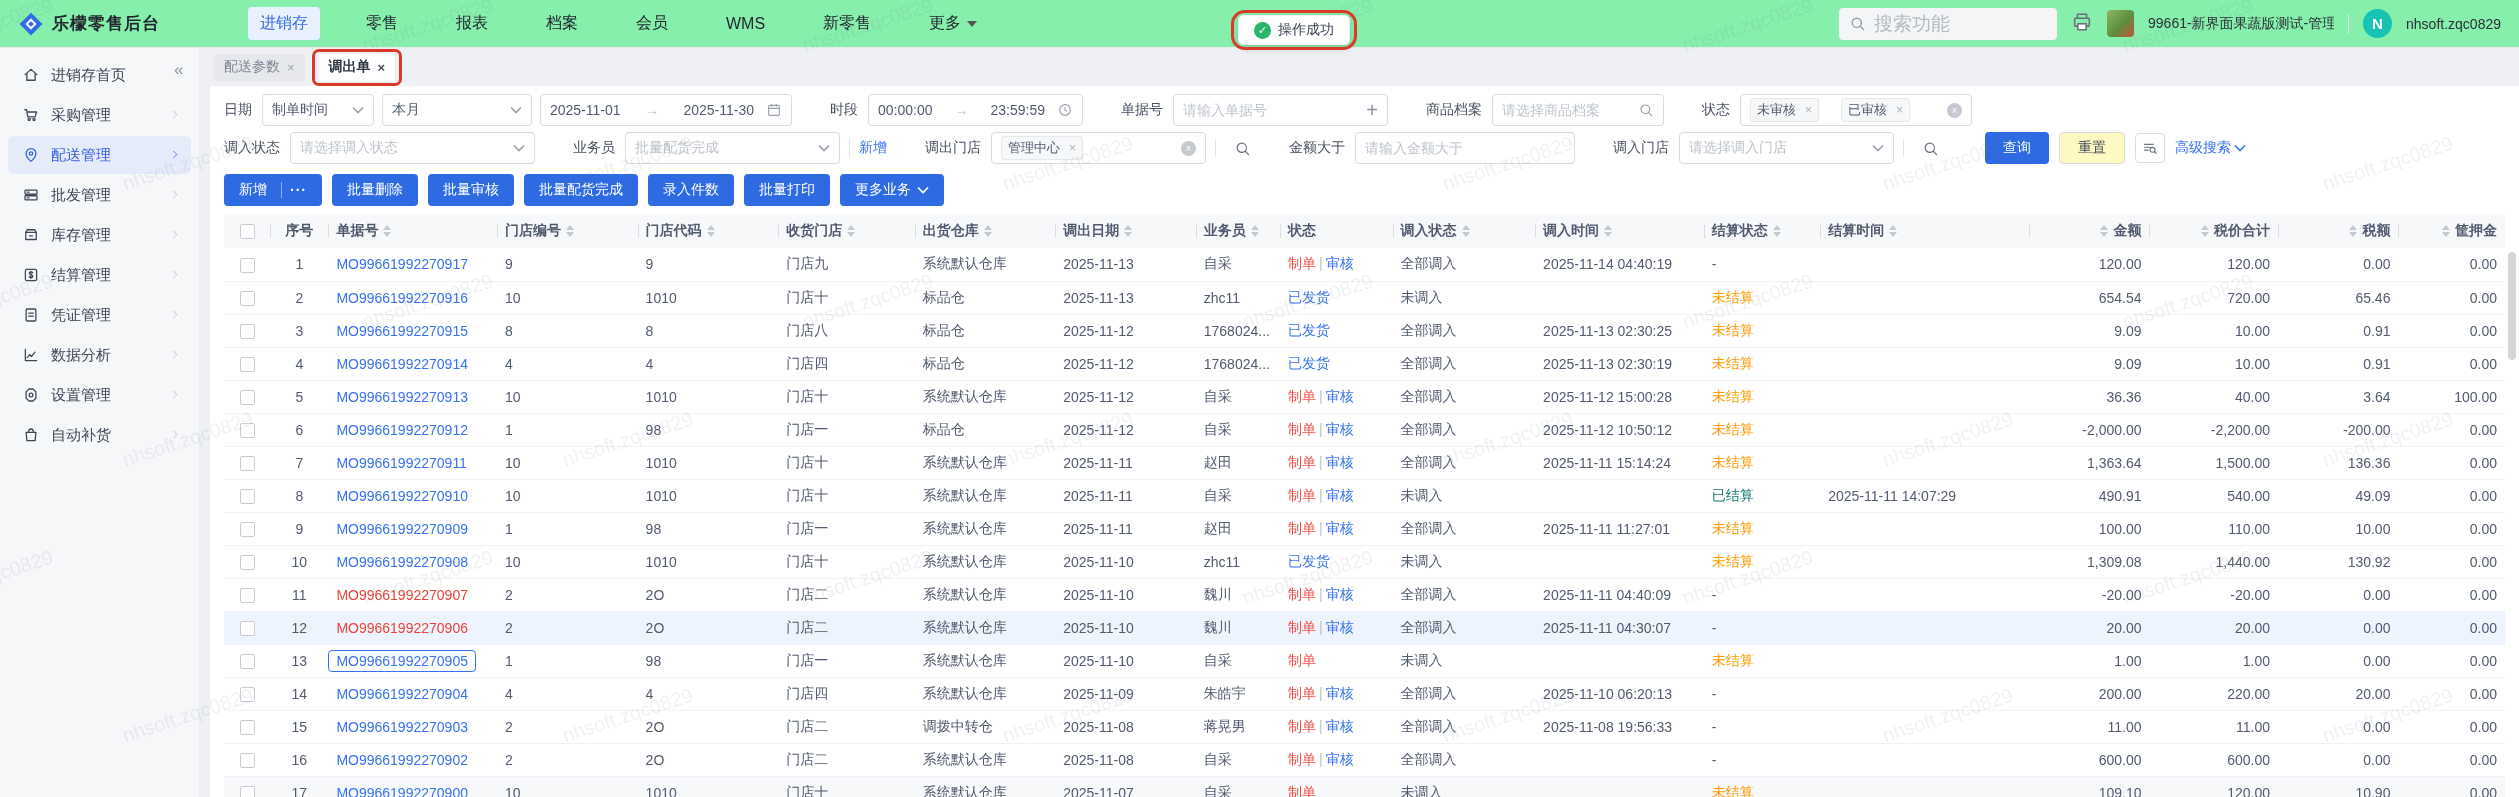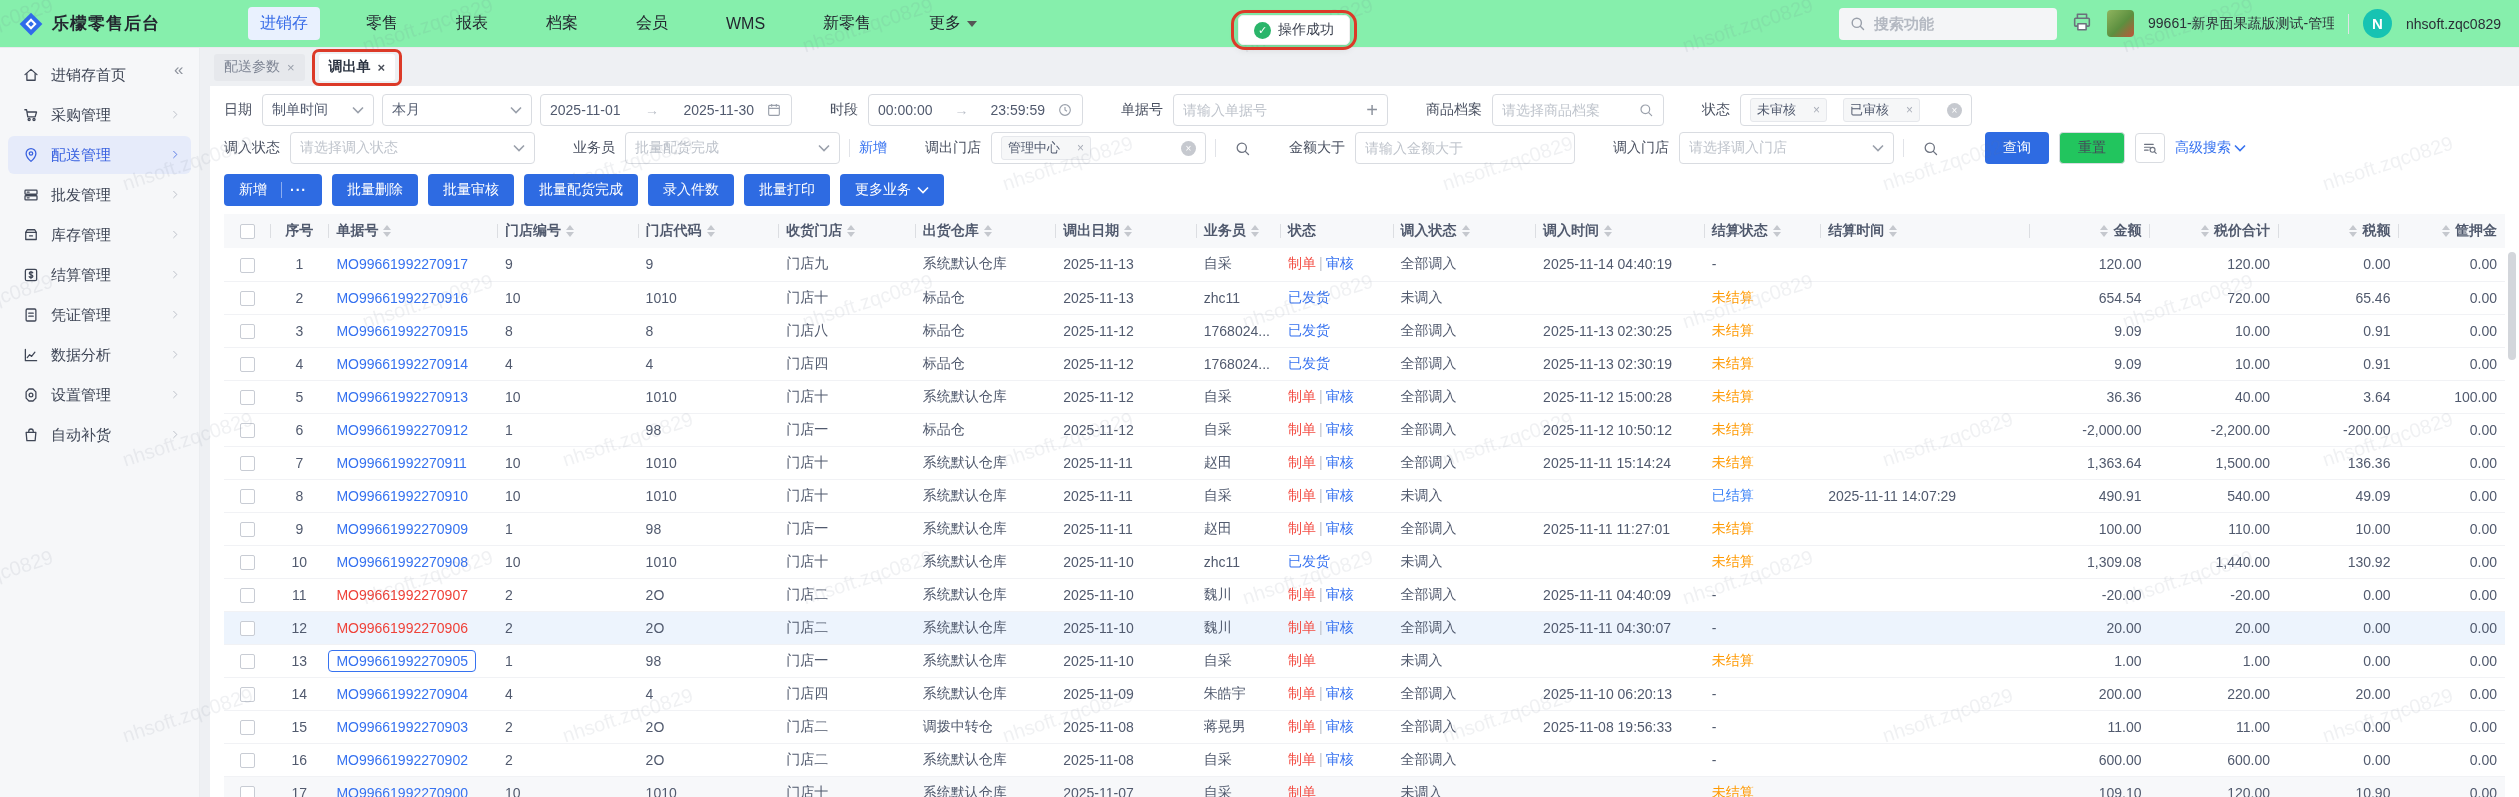--- a/index.html
+++ b/index.html
@@ -14,21 +14,21 @@
   .logo svg { width:26px; height:26px; }
   .logo-text { font-size:17px; font-weight:bold; color:#23272f; letter-spacing:1px; }
   .nav-menu { display:flex; align-items:center; gap:34px; margin-left:88px; }
   .nav-item { font-size:16px; color:#23272f; padding:6px 12px; border-radius:4px; cursor:pointer;
     display:flex; align-items:center; gap:4px; white-space:nowrap; }
   .nav-item.active { background:#e9f1fe; color:#3a6ee8; }
   .nav-caret { width:0;height:0;border-left:5px solid transparent;border-right:5px solid transparent;border-top:6px solid #555; margin-left:2px;}
   .nav-right { margin-left:auto; display:flex; align-items:center; gap:14px; }
   .nav-search { width:218px; height:32px; background:#f4f5f7; border-radius:4px; display:flex; align-items:center; padding:0 10px; gap:8px; }
   .nav-search svg { width:17px; height:17px; stroke:#9aa0ab; }
-  .nav-search input { border:none; outline:none; background:transparent; font-size:15px; color:#333; width:160px;font-weight:bold; }
+  .nav-search input { border:none; outline:none; background:transparent; font-size:19px; color:#333; width:160px; }
   .nav-search input::placeholder { color:#b4b9c2; }
   .printer svg { width:22px; height:22px; stroke:#6b717c; }
   .store-avatar { width:27px; height:27px; border-radius:4px;
     background:linear-gradient(135deg,#8fb45e 0%,#5c8f3f 55%,#c2533a 100%); display:inline-block; }
   .store-name { font-size:14px; color:#2b2f36; max-width:186px; overflow:hidden; white-space:nowrap; }
   .nav-divider { width:1px; height:20px; background:#e1e3e8; }
   .user-avatar { width:29px; height:29px; border-radius:50%; background:#17c3b2; color:#fff; font-size:15px;
     font-weight:bold; display:flex; align-items:center; justify-content:center; }
   .user-name { font-size:14px; color:#2b2f36; white-space:nowrap; }
 
@@ -79,31 +79,31 @@
   .sel { justify-content:space-between; cursor:pointer; }
   .chev { width:12px; height:8px; stroke:#9aa0ab; fill:none; stroke-width:1.6; flex:none; }
   .chev.blue { stroke:#3672f0; }
   .range-arrow { color:#b9bec7; margin:0 12px; flex:1; text-align:center; }
   .ctl-icon { margin-left:auto; display:flex; }
   .ctl-icon svg { width:16px; height:16px; stroke:#9aa0ab; }
   .plus { font-size:20px; color:#8b919c; line-height:1; cursor:pointer; }
   .inp { border:none; outline:none; font-size:14px; color:#515a6e; flex:1; min-width:0; background:transparent; }
   .inp::placeholder { color:#bfc4cc; }
   .tag { background:#f6f7f8; border:1px solid #e6e8ec; border-radius:3px; font-size:13px; color:#515a6e;
-    padding:2px 6px; display:inline-flex; align-items:center; gap:17px; margin-right:16px; white-space:nowrap; }
+    padding:2px 6px; display:inline-flex; align-items:center; gap:9px; margin-right:22px; white-space:nowrap; }
   .tag-x { color:#a9aeb8; font-size:12px; cursor:pointer; }
   .clear-icon { margin-left:auto; width:15px; height:15px; border-radius:50%; background:#c6c9cf; color:#fff;
     font-size:10px; display:flex; align-items:center; justify-content:center; cursor:pointer; flex:none; }
   .vsep { width:1px; height:18px; background:#e1e3e8; margin:0 9px; }
   .blue-link { color:#3672f0; font-size:14px; cursor:pointer; text-decoration:none; display:inline-flex; align-items:center; gap:3px; white-space:nowrap; }
   .search-addon { display:flex; cursor:pointer; margin-left:9px; }
   .search-addon svg { width:17px; height:17px; stroke:#6d7380; }
   .btn { height:32px; border-radius:4px; font-size:14px; padding:0 18px; cursor:pointer; border:none; }
   .btn.primary { background:#2e6be2; color:#fff; margin-left:2px; }
-  .btn.ghost { background:#22c55e; color:#444b59; border:1px solid #d9dce1; margin-left:10px; }
+  .btn.ghost { background:#fef9c3; color:#444b59; border:1px solid #d9dce1; margin-left:10px; }
   .icon-btn { width:30px; height:30px; border:1px solid #d9dce1; border-radius:4px; display:flex;
     align-items:center; justify-content:center; margin:0 10px; cursor:pointer; }
   .icon-btn svg { width:16px; height:16px; stroke:#6d7380; }
 
   
   .toolbar { display:flex; align-items:center; gap:10px; margin:10px 0 8px; }
   .tbtn { height:32px; background:#2e6be2; color:#fff; border:none; border-radius:4px; font-size:14px;
     padding:0 15px; cursor:pointer; display:flex; align-items:center; gap:6px; white-space:nowrap; }
   .tbtn .split-sep { width:1px; height:16px; background:rgba(255,255,255,.45); margin:0 2px 0 8px; }
   .tbtn .dots { letter-spacing:1px; font-weight:bold; }
@@ -858,21 +858,21 @@
                 <td><a class="ono link">MO99661992270910</a></td>
                 <td>10</td>
                 <td>1010</td>
                 <td>门店十</td>
                 <td>系统默认仓库</td>
                 <td>2025-11-11</td>
                 <td>自采</td>
                 <td><span style="color:#f34d44">制单</span><span class="pipe">|</span><span style="color:#3672f0">审核</span></td>
                 <td>未调入</td>
                 <td></td>
-                <td><span style="color:#3b82f6">已结算</span></td>
+                <td><span style="color:#0f766e">已结算</span></td>
                 <td>2025-11-11 14:07:29</td>
                 <td class="right">490.91</td>
                 <td class="right">540.00</td>
                 <td class="right">49.09</td>
                 <td class="right">0.00</td>
               </tr>
               <tr class="">
                 <td class="center"><input type="checkbox" class="cb" style=""></td>
                 <td class="center">9</td>
                 <td><a class="ono link">MO99661992270909</a></td>

